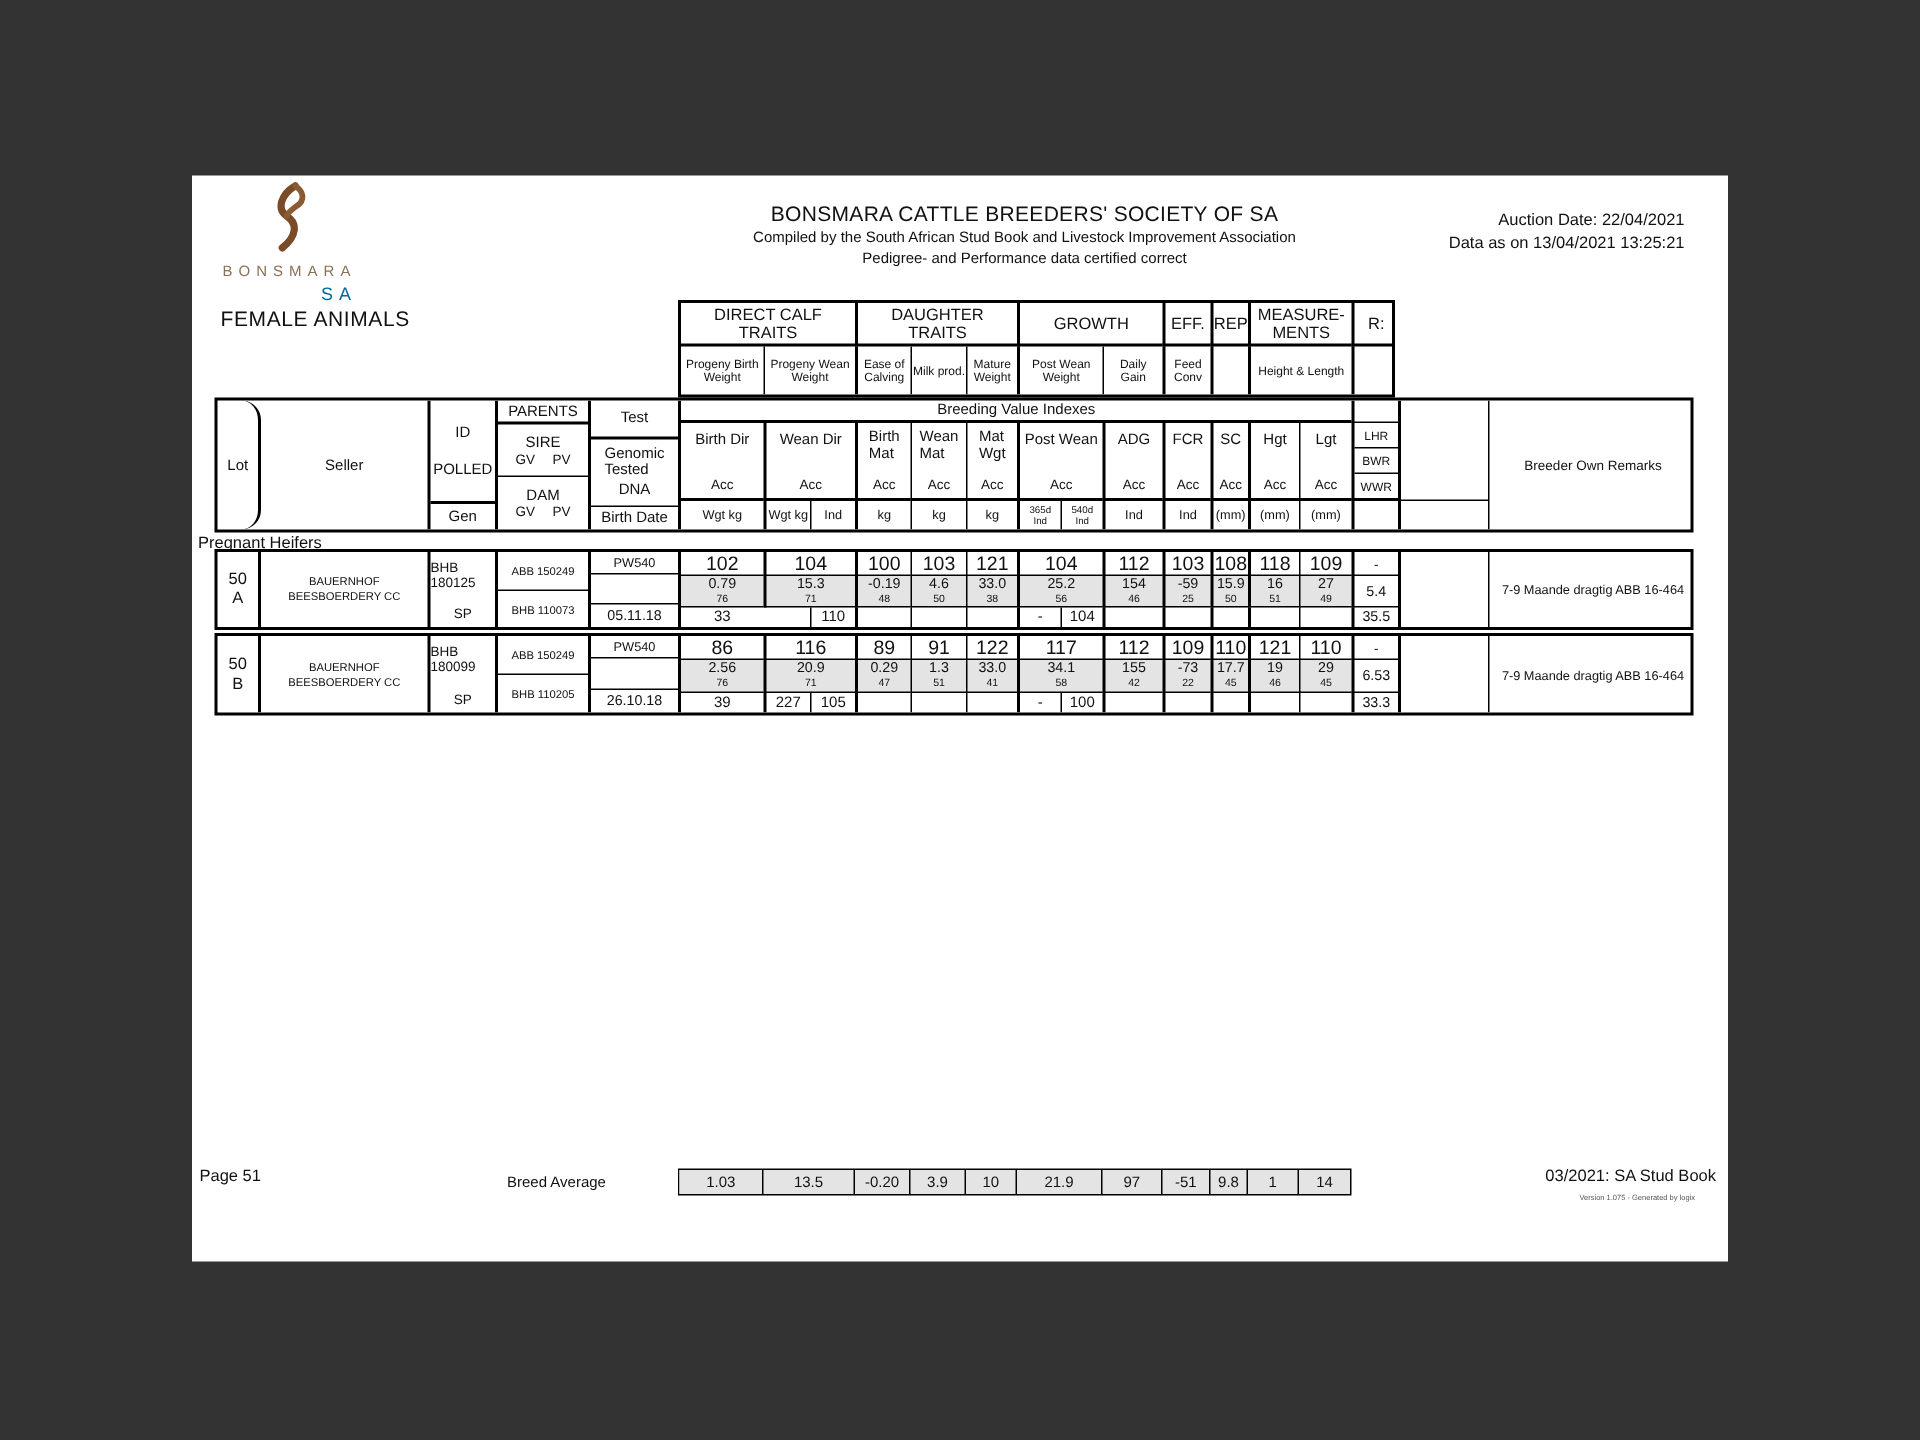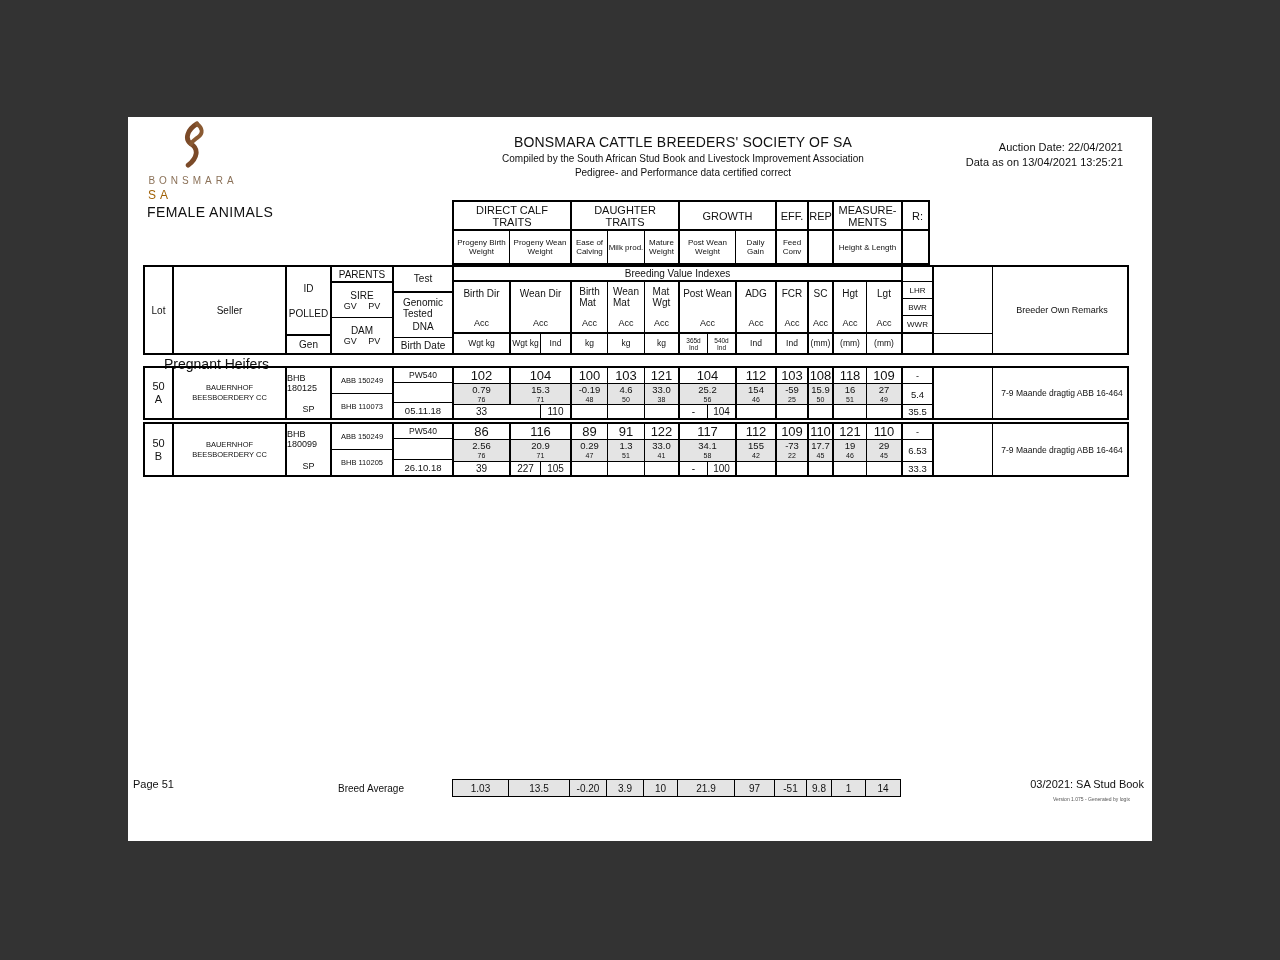--- a/index.html
+++ b/index.html
@@ -31,21 +31,21 @@
   .accl{font-size:9px;}
   .unit{font-size:8.5px;line-height:9px;}
   .tiny{font-size:6.5px;line-height:7px;}
   .ratio{font-size:8px;}
   .ixv{font-size:13px;line-height:14px;}
   .bvv{font-size:9.5px;line-height:12px;}
   .accv{font-size:7px;line-height:8px;}
   .rawv{font-size:10px;}
   .gvpv{display:flex;justify-content:space-evenly;width:100%;font-size:9px;}
   .logo-word{font-size:10px;letter-spacing:4px;color:#8b7158;text-align:center;}
-  .logo-sa{font-size:12px;letter-spacing:4px;color:#a16207;text-align:left;margin-top:2px;}
+  .logo-sa{font-size:12px;letter-spacing:4px;color:#0369a1;text-align:right;margin-top:2px;}
 </style>
 </head>
 <body>
 
 <div class="page">
 
   <div class="abs" style="left:20px;top:4px;width:90px;">
     <div style="text-align:center;">
       <svg width="44" height="50" viewBox="0 0 40 52">
         <path d="M24 3 C 14 9, 11 19, 18 24 C 26 29, 25 38, 15 46" fill="none" stroke="#7b4a28" stroke-width="5" stroke-linecap="round"></path>
@@ -98,21 +98,21 @@
 Gain</div>
       <div class="cell bl2 pre">Feed
 Conv</div>
       <div class="cell bl2"></div>
       <div class="cell bl2">Height &amp; Length</div>
       <div class="cell bl2"></div>
     </div>
   </div>
 
   <div class="abs" style="left:15px;top:148px;width:986px;height:90px;border:2px solid #000;overflow:hidden;">
-    <div class="abs cell br2 hc" style="left:0;top:0;width:29px;height:86px;">Lot</div>
+    <div class="abs cell br2 hc" style="left:0;top:0;width:29px;height:86px;border-radius:13px;">Lot</div>
     <div class="abs cell br2 hc" style="left:29px;top:0;width:113px;height:86px;">Seller</div>
 
     <div class="abs colflex br2" style="left:142px;top:0;width:45px;height:86px;">
       <div class="colflex" style="height:67px;align-items:center;justify-content:center;gap:14px;">
         <span class="hc">ID</span>
         <span class="hc">POLLED</span>
       </div>
       <div class="cell bt2 hc" style="height:19px;">Gen</div>
     </div>
 
@@ -218,21 +218,21 @@
       <div class="cell unit bl1" style="grid-column:13;grid-row:3;">(mm)</div>
       <div class="cell bl2" style="grid-column:14;grid-row:3;"></div>
     </div>
 
     <div class="abs bl2" style="left:787px;top:0;width:60px;height:86px;">
       <div class="abs bt1" style="left:0;top:66px;width:100%;height:1px;"></div>
     </div>
     <div class="abs cell bl1" style="left:847px;top:0;width:139px;height:86px;font-size:9px;">Breeder Own Remarks</div>
   </div>
 
-  <div class="abs" style="left:36px;top:239px;font-size:14px;">Pregnant Heifers</div>
+  <div class="abs" style="left:4px;top:239px;font-size:11px;">Pregnant Heifers</div>
 
   <div class="abs" style="left:15px;top:249px;width:986px;height:54px;border:2px solid #000;overflow:hidden;">
     <div class="abs colflex br2" style="left:0;top:0;width:29px;height:50px;align-items:center;justify-content:center;font-size:11px;line-height:13px;">
       <span>50</span>
         <span>A</span>
       </div>
     <div class="abs cell br2 pre" style="left:29px;top:0;width:113px;height:50px;font-size:7.5px;line-height:10px;">BAUERNHOF
 BEESBOERDERY CC</div>
     <div class="abs colflex br2" style="left:142px;top:0;width:45px;height:50px;align-items:center;justify-content:space-between;padding:5px 0 4px;">
       <span style="font-size:9px;">BHB 180125</span>

